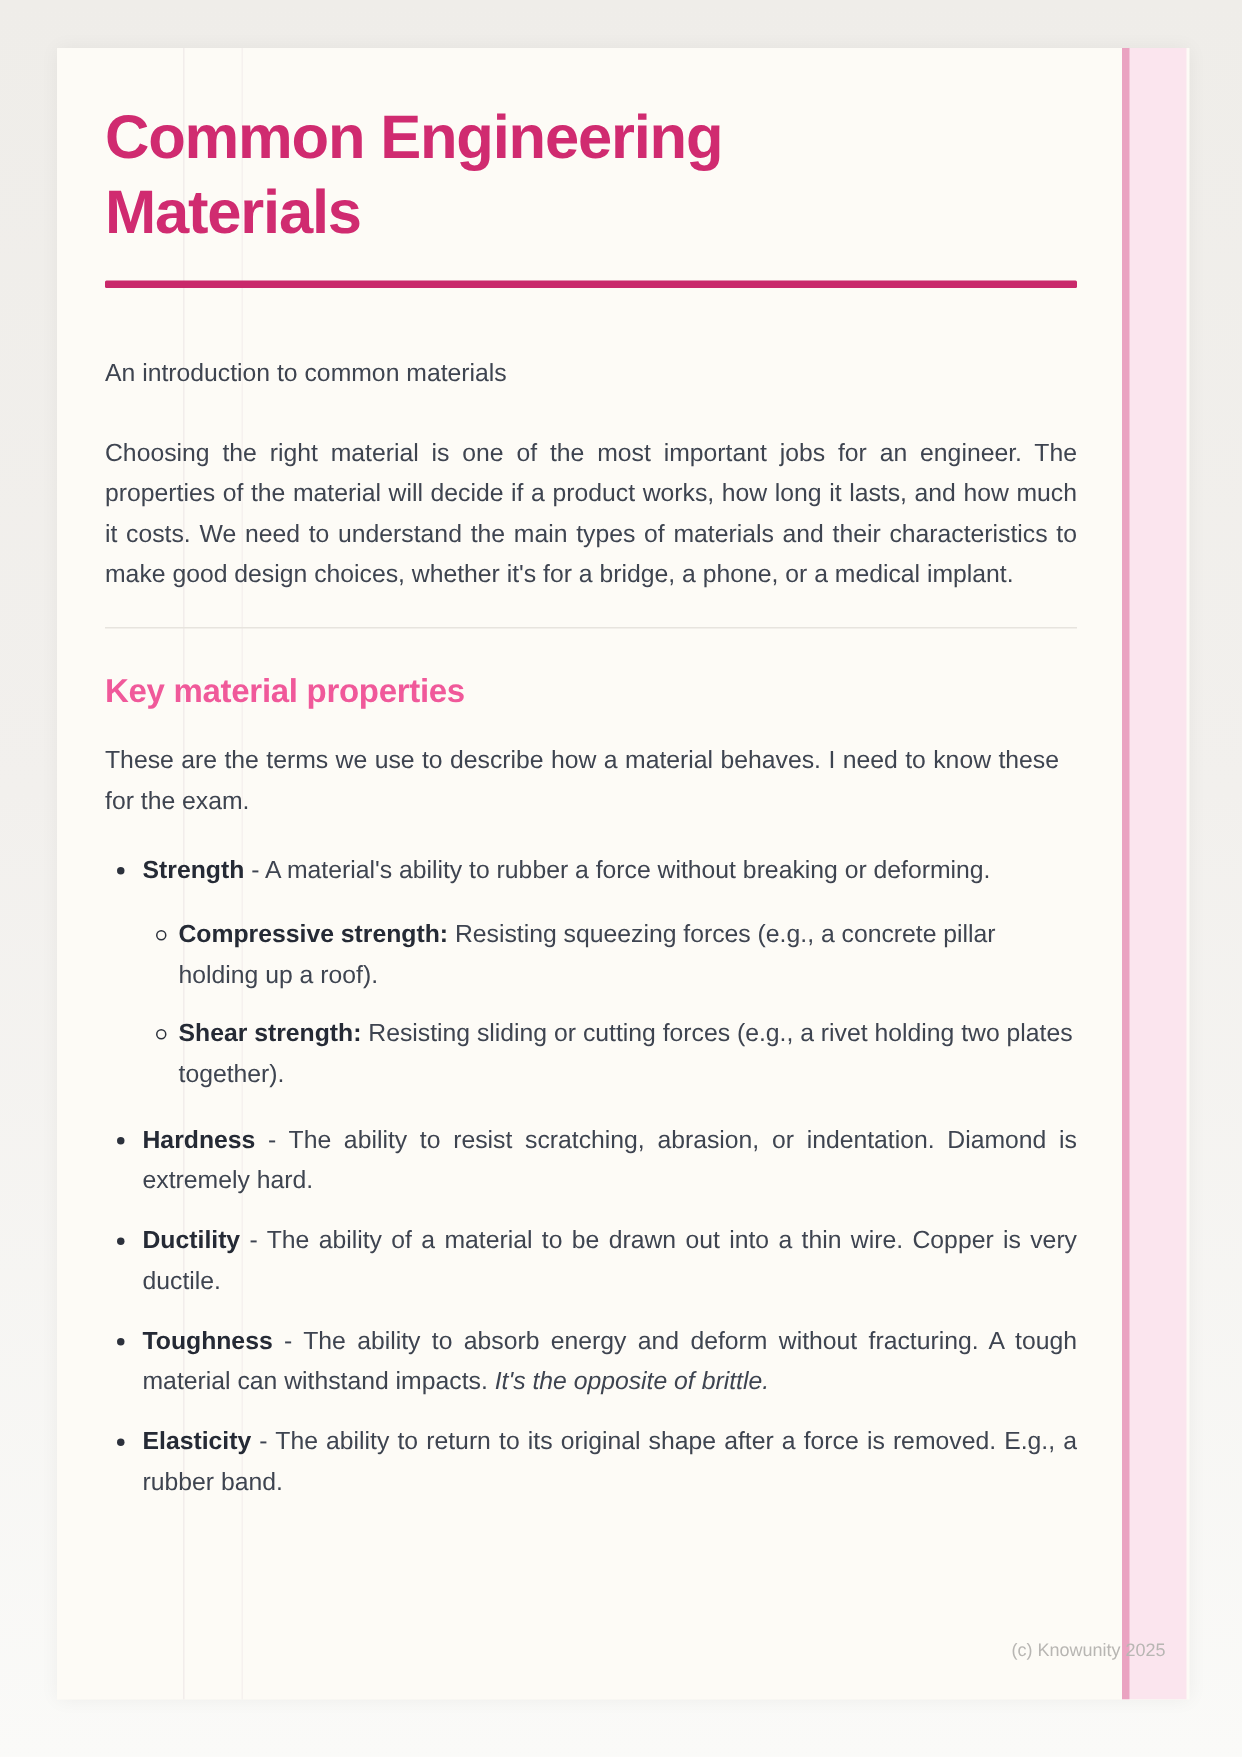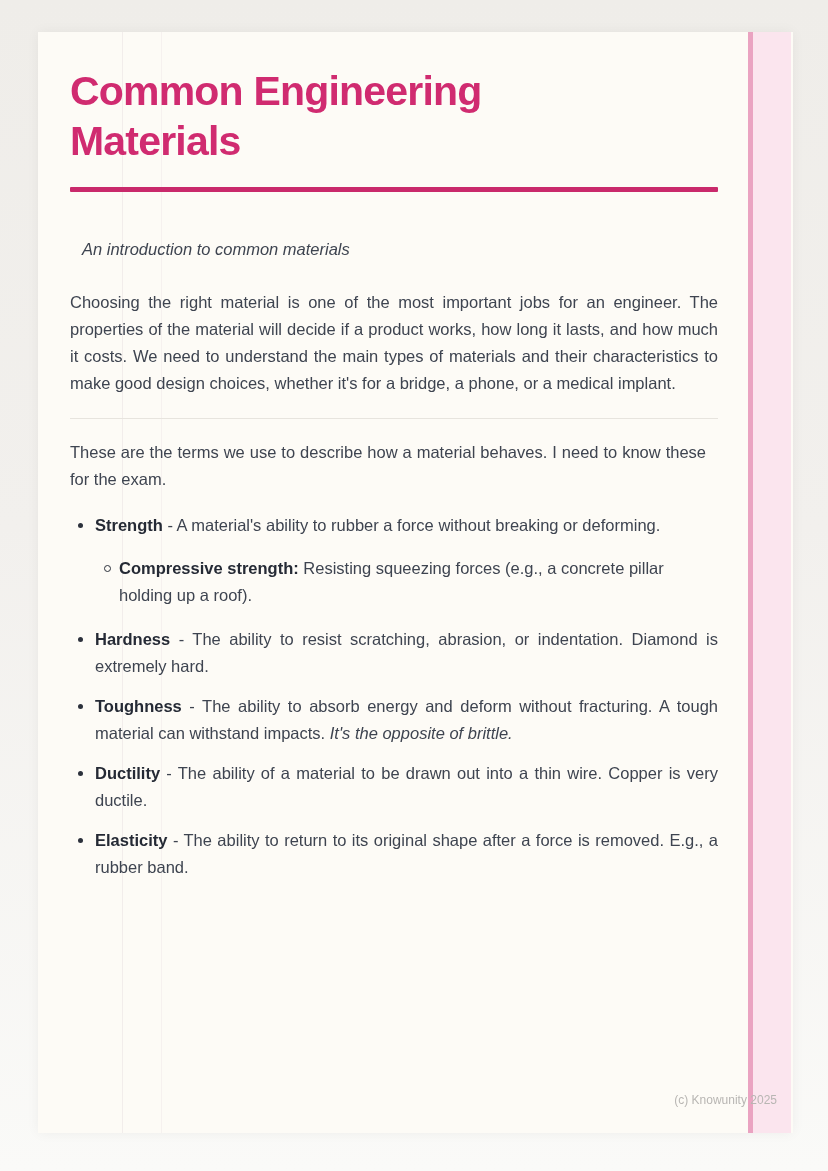--- a/index.html
+++ b/index.html
@@ -64,22 +64,21 @@
     color: #d02b70;
   }
   .title-rule {
     margin-top: 21px;
     width: 648px;
     height: 5px;
     background: #c9296b;
     border-radius: 1px;
   }
   p.subtitle {
-    margin: 44px 0 0 12px;
-    font-style: italic;
+    margin: 44px 0 0 0;
   }
   p.body-par {
     margin: 26px 0 0 0;
     text-align: justify;
   }
   hr.divider {
     margin: 21px 0 0 0;
     border: none;
     border-top: 1px solid #e7e4de;
   }
@@ -165,31 +164,33 @@
     <div class="content">
       <h1 class="title">Common Engineering Materials</h1>
       <div class="title-rule"></div>
 
       <p class="subtitle">An introduction to common materials</p>
 
       <p class="body-par">Choosing the right material is one of the most important jobs for an engineer. The properties of the material will decide if a product works, how long it lasts, and how much it costs. We need to understand the main types of materials and their characteristics to make good design choices, whether it's for a bridge, a phone, or a medical implant.</p>
 
       <hr class="divider">
 
+      <h2 class="section-heading">Key material properties</h2>
 
       <p class="lead-par">These are the terms we use to describe how a material behaves. I need to know these for the exam.</p>
 
       <ul class="bullets">
         <li class="item"><span class="dot"></span><span class="term">Strength</span><span class="sep"> - </span><span class="desc">A material's ability to rubber a force without breaking or deforming.</span>
           <ul class="sublist">
             <li class="subitem"><span class="ring"></span><span class="term">Compressive strength:</span><span class="desc"> Resisting squeezing forces (e.g., a concrete pillar holding up a roof).</span></li>
+            <li class="subitem"><span class="ring"></span><span class="term">Shear strength:</span><span class="desc"> Resisting sliding or cutting forces (e.g., a rivet holding two plates together).</span></li>
           </ul>
         </li>
         <li class="item"><span class="dot"></span><span class="term">Hardness</span><span class="sep"> - </span><span class="desc">The ability to resist scratching, abrasion, or indentation. Diamond is extremely hard.</span></li>
+        <li class="item"><span class="dot"></span><span class="term">Ductility</span><span class="sep"> - </span><span class="desc">The ability of a material to be drawn out into a thin wire. Copper is very ductile.</span></li>
         <li class="item"><span class="dot"></span><span class="term">Toughness</span><span class="sep"> - </span><span class="desc">The ability to absorb energy and deform without fracturing. A tough material can withstand impacts. </span><span class="em">It's the opposite of brittle.</span></li>
-        <li class="item"><span class="dot"></span><span class="term">Ductility</span><span class="sep"> - </span><span class="desc">The ability of a material to be drawn out into a thin wire. Copper is very ductile.</span></li>
         <li class="item"><span class="dot"></span><span class="term">Elasticity</span><span class="sep"> - </span><span class="desc">The ability to return to its original shape after a force is removed. E.g., a rubber band.</span></li>
       </ul>
     </div>
 
     <div class="watermark">(c) Knowunity 2025</div>
   </div>
 </div>
 
 </body></html>

